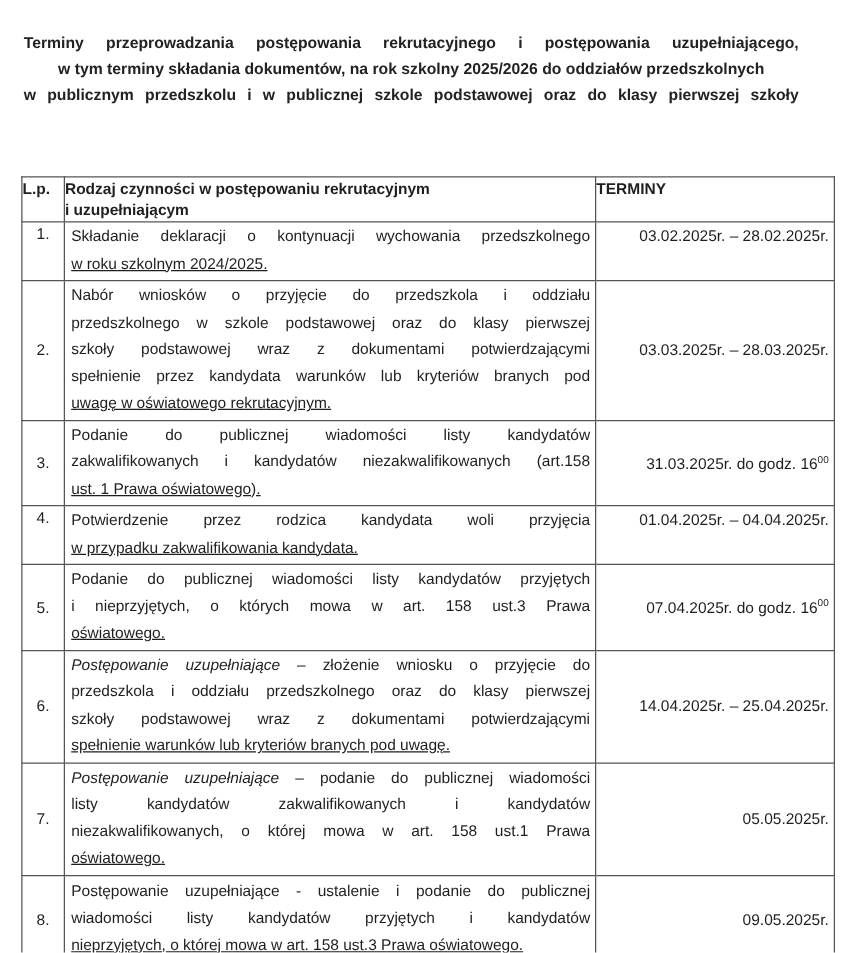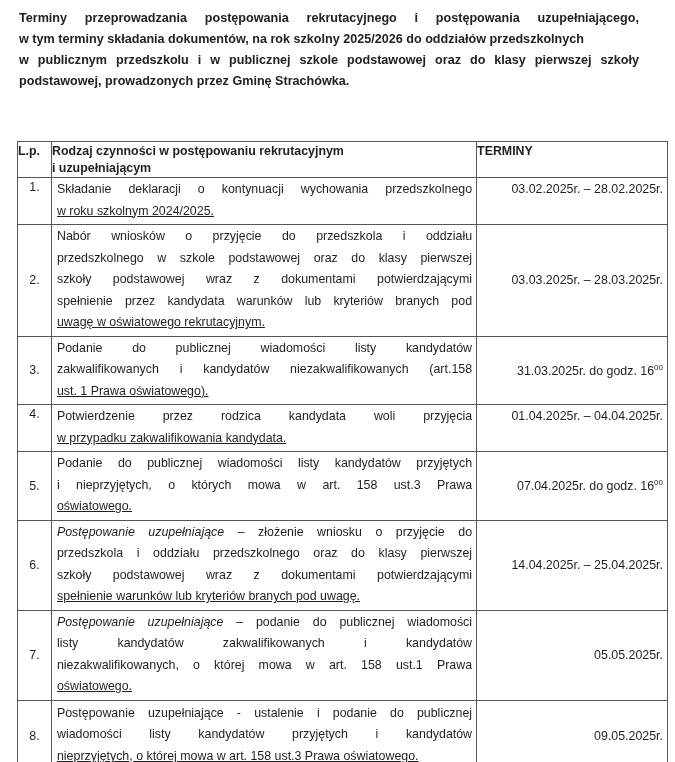--- a/index.html
+++ b/index.html
@@ -10,30 +10,31 @@
       overflow: hidden;
     }
     body {
       font-family: "Liberation Sans", "DejaVu Sans", sans-serif;
       color: #1a1a1a;
       position: relative;
     }
     .doc-title {
       position: absolute;
       left: 19px;
-      top: 8px;
+      top: 24px;
       width: 620px;
       font-size: 12.6px;
       font-weight: bold;
       line-height: 21px;
       color: #222;
     }
     .doc-title .line {
       display: block;
       white-space: nowrap;
+      text-align: center;
     }
     .doc-title .line.justify {
       text-align: justify;
       text-align-last: justify;
       white-space: normal;
     }
     table.schedule {
       position: absolute;
       left: 17px;
       top: 141px;
@@ -85,21 +86,20 @@
     em { font-style: italic; }
     sup { font-size: 8px; vertical-align: 5px; }
   </style>
 </head>
 <body>
 
 <div class="doc-title">
   <span class="line justify">Terminy przeprowadzania postępowania rekrutacyjnego i postępowania uzupełniającego,</span>
   <span class="line">w tym terminy składania dokumentów, na rok szkolny 2025/2026 do oddziałów przedszkolnych</span>
   <span class="line justify">w publicznym przedszkolu i w publicznej szkole podstawowej oraz do  klasy pierwszej szkoły</span>
-  <span class="line">podstawowej, prowadzonych przez Gminę Strachówka.</span>
 </div>
 
 <table class="schedule">
   <colgroup>
     <col class="c-lp">
       <col class="c-desc">
       <col class="c-date">
   </colgroup>
   <thead>
     <tr style="height:32px">

